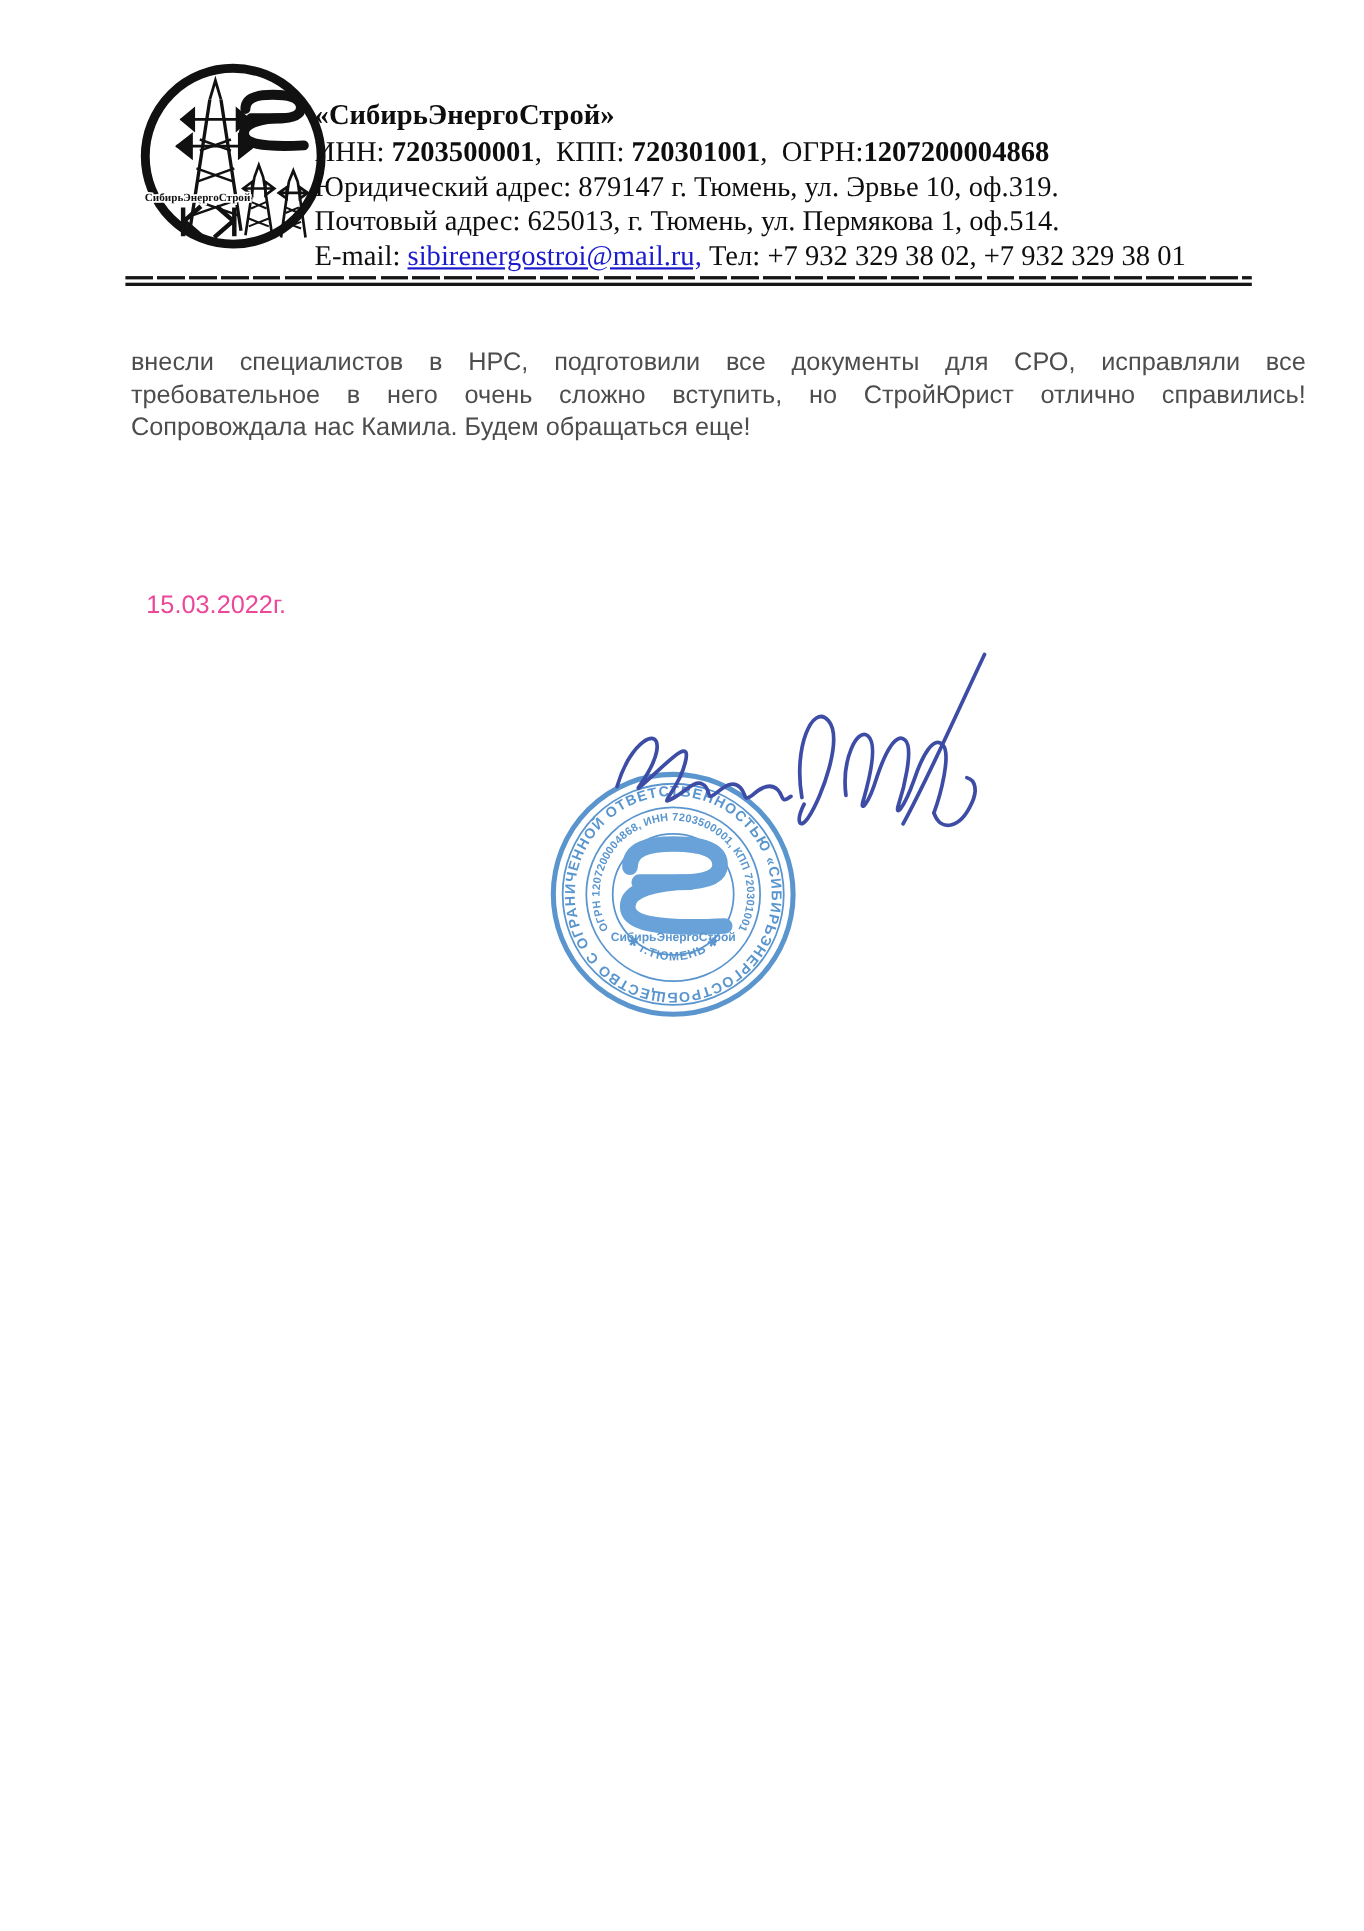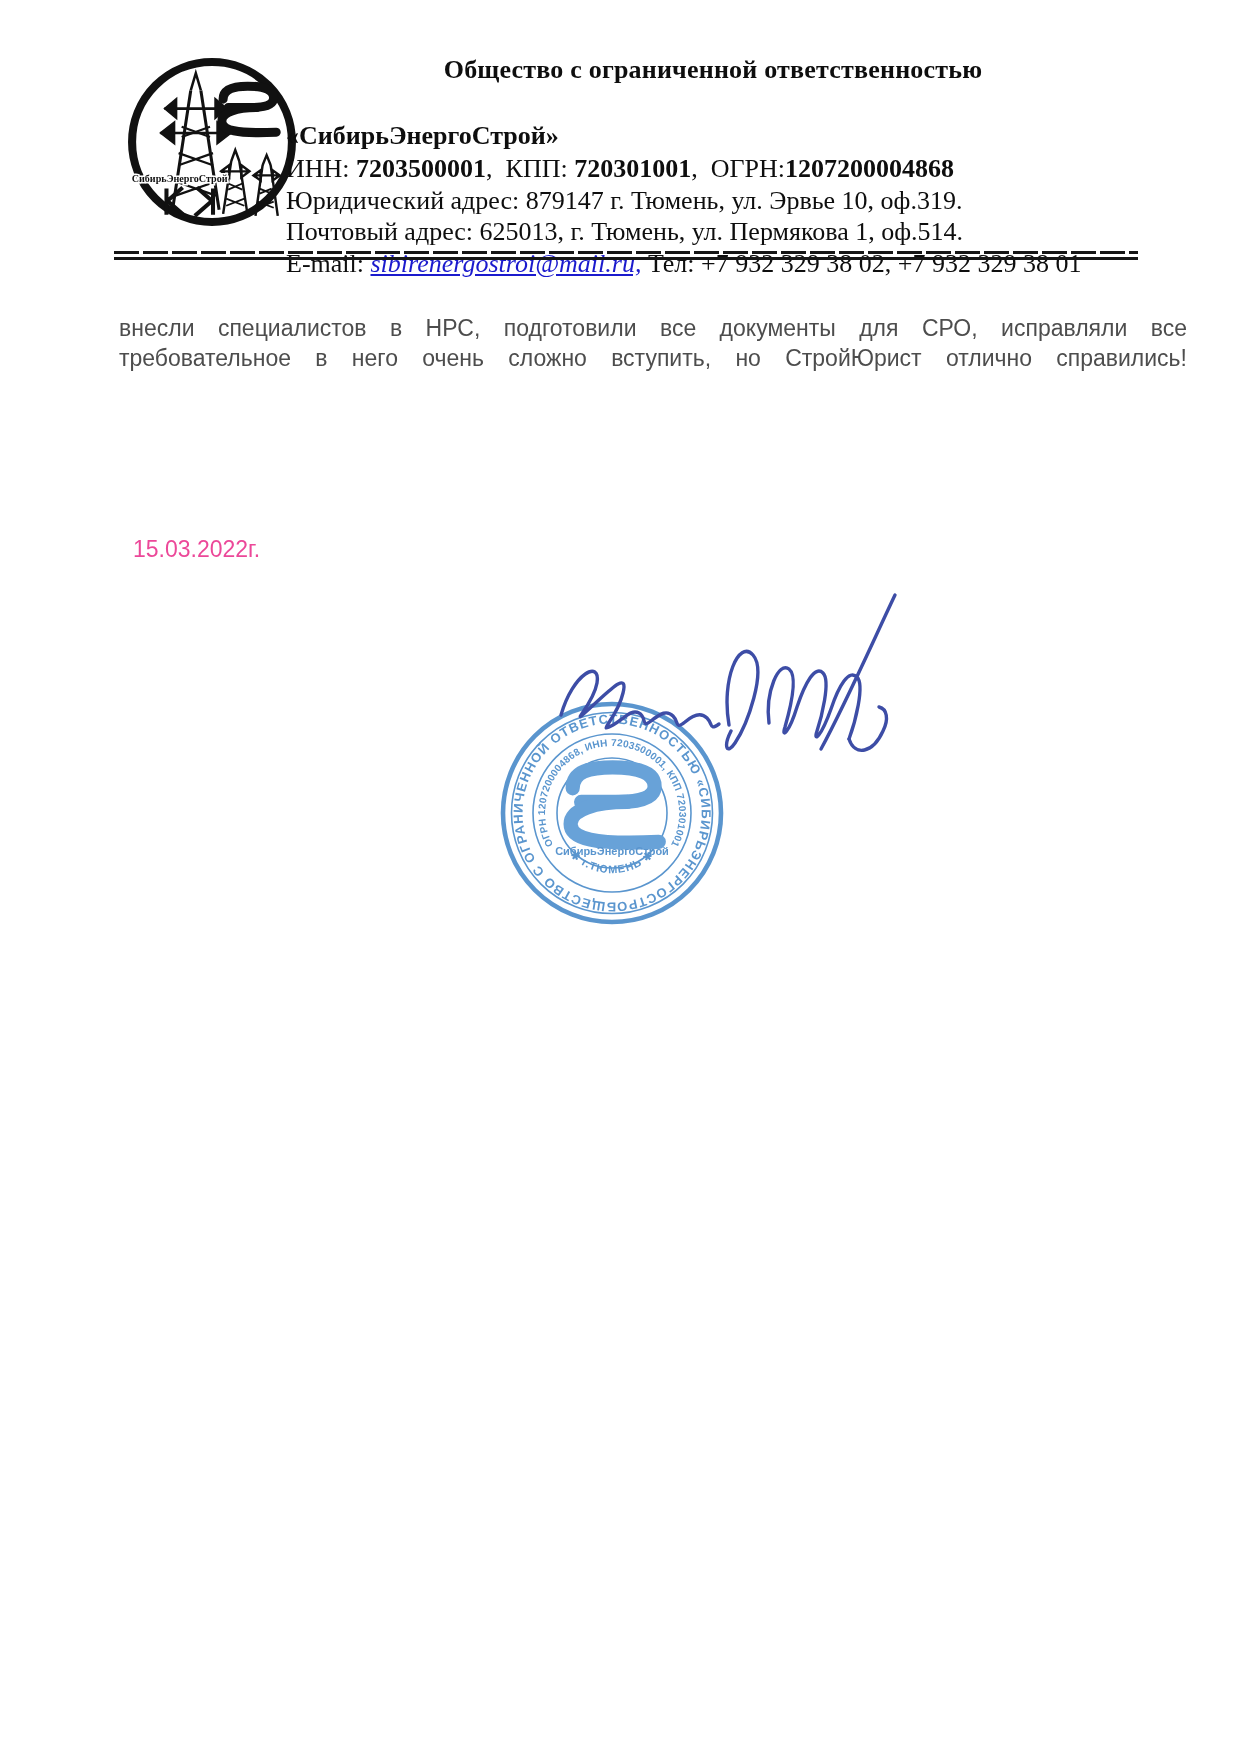--- a/index.html
+++ b/index.html
@@ -6,21 +6,21 @@
   .page{position:relative;width:1240px;height:1755px;background:#ffffff;margin:0 auto;
         font-family:"Liberation Serif",serif;color:#0e0e0e;overflow:hidden;}
 
   
   .logo-wrap{position:absolute;left:126px;top:56px;width:172px;height:172px;}
   .header-block{position:absolute;left:286px;top:54px;width:854px;}
   .h-title{font-weight:bold;font-size:26px;text-align:center;line-height:31px;letter-spacing:.2px;}
   .h-subtitle{font-weight:bold;font-size:26px;text-align:left;line-height:30px;margin-top:36px;}
   .h-info{font-size:26px;line-height:27.5px;margin-top:4px;white-space:pre;}
   .h-info .bnum{font-weight:bold;}
-  .email-link{color:#1b1acd;text-decoration:underline;font-style:italic;}
+  .email-link{color:#1b1acd;text-decoration:underline;}
 
   
   .divider-dash{position:absolute;left:114px;top:251px;width:1024px;height:2.5px;
      background:repeating-linear-gradient(90deg,#161616 0 25px,rgba(0,0,0,0) 25px 29px);}
   .divider-solid{position:absolute;left:114px;top:257px;width:1024px;height:3px;background:#161616;}
 
   
   .paragraph{position:absolute;left:119px;top:314px;width:1068px;
      font-family:"Liberation Sans",sans-serif;font-size:23px;line-height:29.5px;color:#4d4d4d;}
   .para-line{text-align:justify;text-align-last:justify;}
@@ -70,34 +70,34 @@
 
       <g transform="translate(87,26) scale(0.64)" stroke="#111111" fill="none" stroke-width="14" stroke-linecap="round">
         <path d="M14,26 C14,10 30,6 52,6 C78,6 92,12 92,24 C92,35 78,39 58,39 L22,39"></path>
         <path d="M66,39 C36,39 12,46 12,60 C12,74 34,80 96,77"></path>
       </g>
       <text x="53" y="125" font-size="10" text-anchor="middle" fill="#111111" stroke="#ffffff" stroke-width="3" paint-order="stroke">СибирьЭнергоСтрой</text>
     </svg>
   </div>
 
   <div class="header-block">
-    <div class="h-title">Общество с ограниченной ответственностью</div>
     <div class="h-subtitle">«СибирьЭнергоСтрой»</div>
     <div class="h-info"><span>ИНН: </span><span class="bnum">7203500001</span><span>,  КПП: </span><span class="bnum">720301001</span><span>,  ОГРН:</span><span class="bnum">1207200004868</span></div>
     <div class="h-info">Юридический адрес: 879147 г. Тюмень, ул. Эрвье 10, оф.319.</div>
     <div class="h-info">Почтовый адрес: 625013, г. Тюмень, ул. Пермякова 1, оф.514.</div>
     <div class="h-info"><span>E-mail: </span><a href="#" class="email-link">sibirenergostroi@mail.ru,</a><span> Тел: +7 932 329 38 02, +7 932 329 38 01</span></div>
   </div>
 
   <div class="divider-dash"></div>
   <div class="divider-solid"></div>
 
   <div class="paragraph">
     <div class="para-line">внесли специалистов в НРС, подготовили все документы для СРО, исправляли все</div>
     <div class="para-line">требовательное в него очень сложно вступить, но СтройЮрист отлично справились!</div>
+    <div class="para-line last">Сопровождала нас Камила. Будем обращаться еще!</div>
   </div>
 
   <div class="letter-date">15.03.2022г.</div>
 
   <svg class="stamp-svg" width="228" height="228" viewBox="0 0 228 228">
     <defs>
       <path id="outerRing" d="M114,203.5 A89.5,89.5 0 1 1 114.2,203.5"></path>
       <path id="innerRing" d="M114,181 A67,67 0 1 1 114.2,181"></path>
       <path id="cityArc" d="M68,152.6 A60,60 0 0 0 160,152.6"></path>
     </defs>

